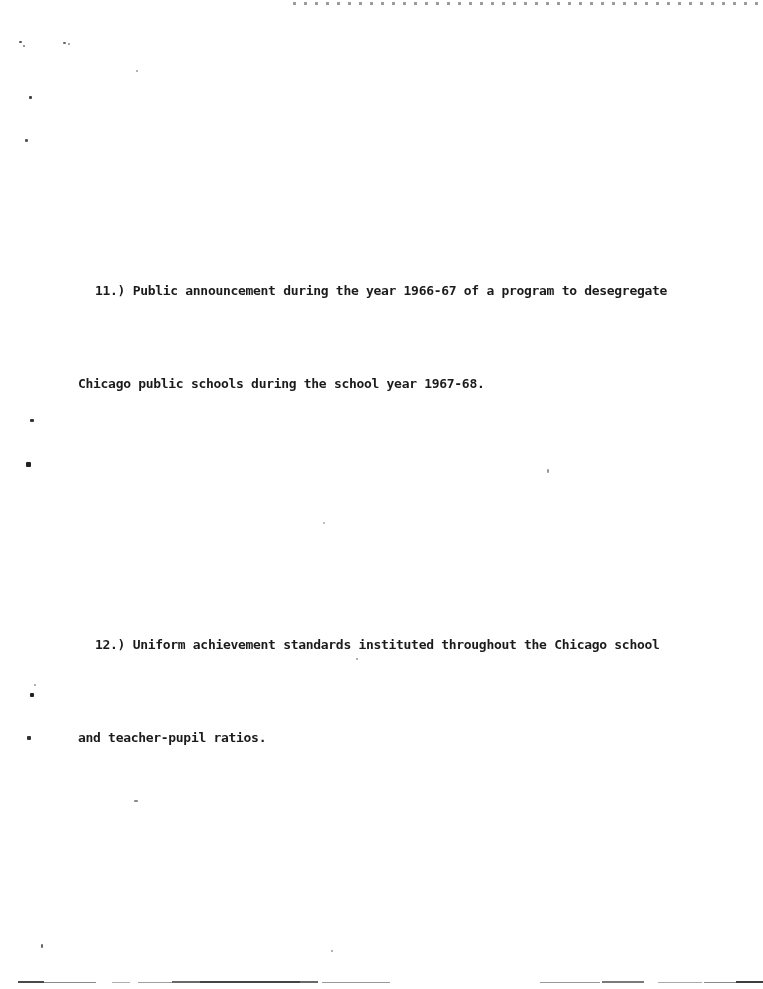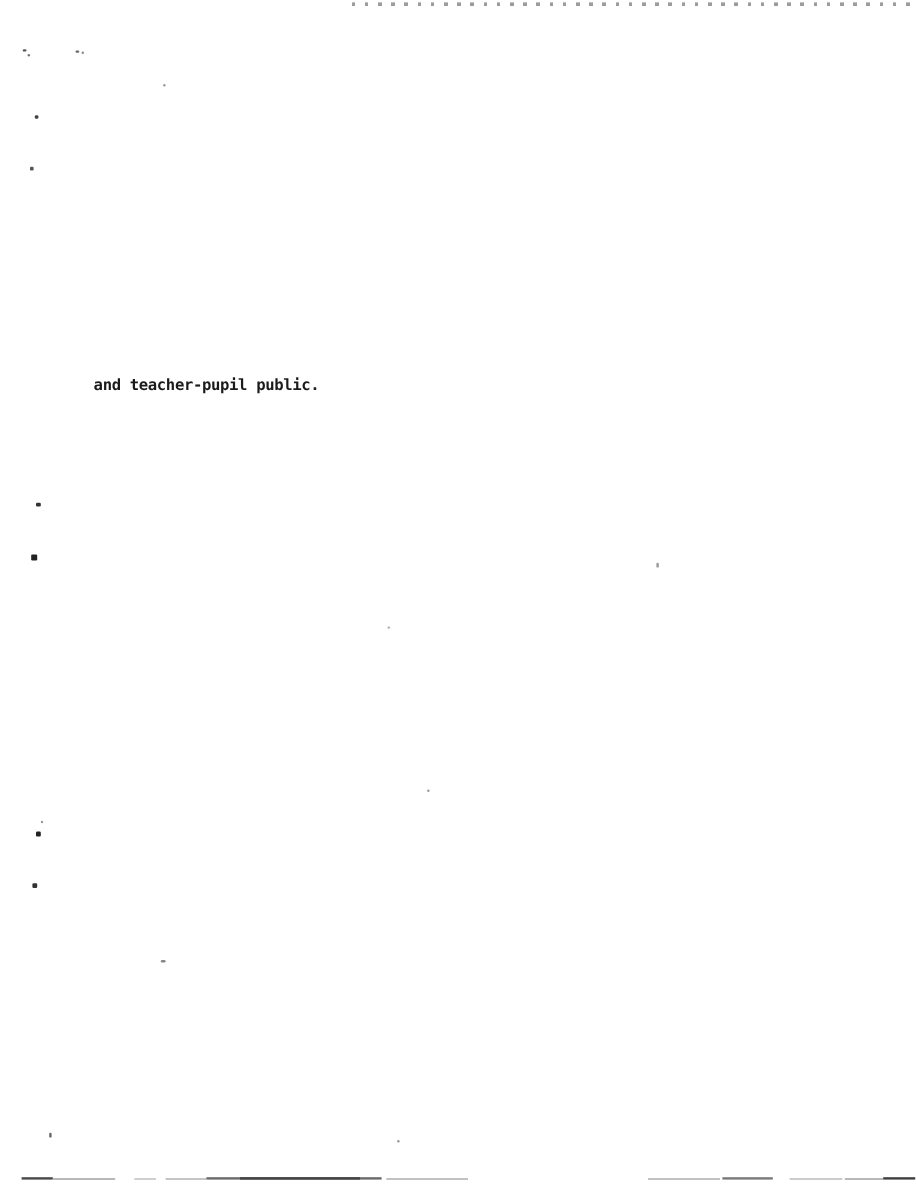--- a/index.html
+++ b/index.html
@@ -51,23 +51,28 @@
 </style>
 </head>
 <body>
 
 <div class="page">
 
   <div class="top-dashed"></div>
 
   <div class="text-block">
 
+    <div class="para">
+      <div class="line first">11.) Public announcement during the year 1966-67 of a program to desegregate</div>
+      <div class="line">Chicago public schools during the school year 1967-68.</div>
+    </div>
 
     <div class="para">
-      <div class="line">and teacher-pupil public.</div>
+      <div class="line first">12.) Uniform achievement standards instituted throughout the Chicago school</div>
+      <div class="line">and teacher-pupil ratios.</div>
     </div>
 
     
 
   </div>
 
   <i class="speck" style="left:19px;top:41px;width:3px;height:2px;background:#555;"></i>
   <i class="speck" style="left:23px;top:45px;width:2px;height:2px;background:#777;"></i>
   <i class="speck" style="left:63px;top:42px;width:3px;height:2px;background:#666;"></i>
   <i class="speck" style="left:68px;top:43px;width:2px;height:2px;background:#888;"></i>

